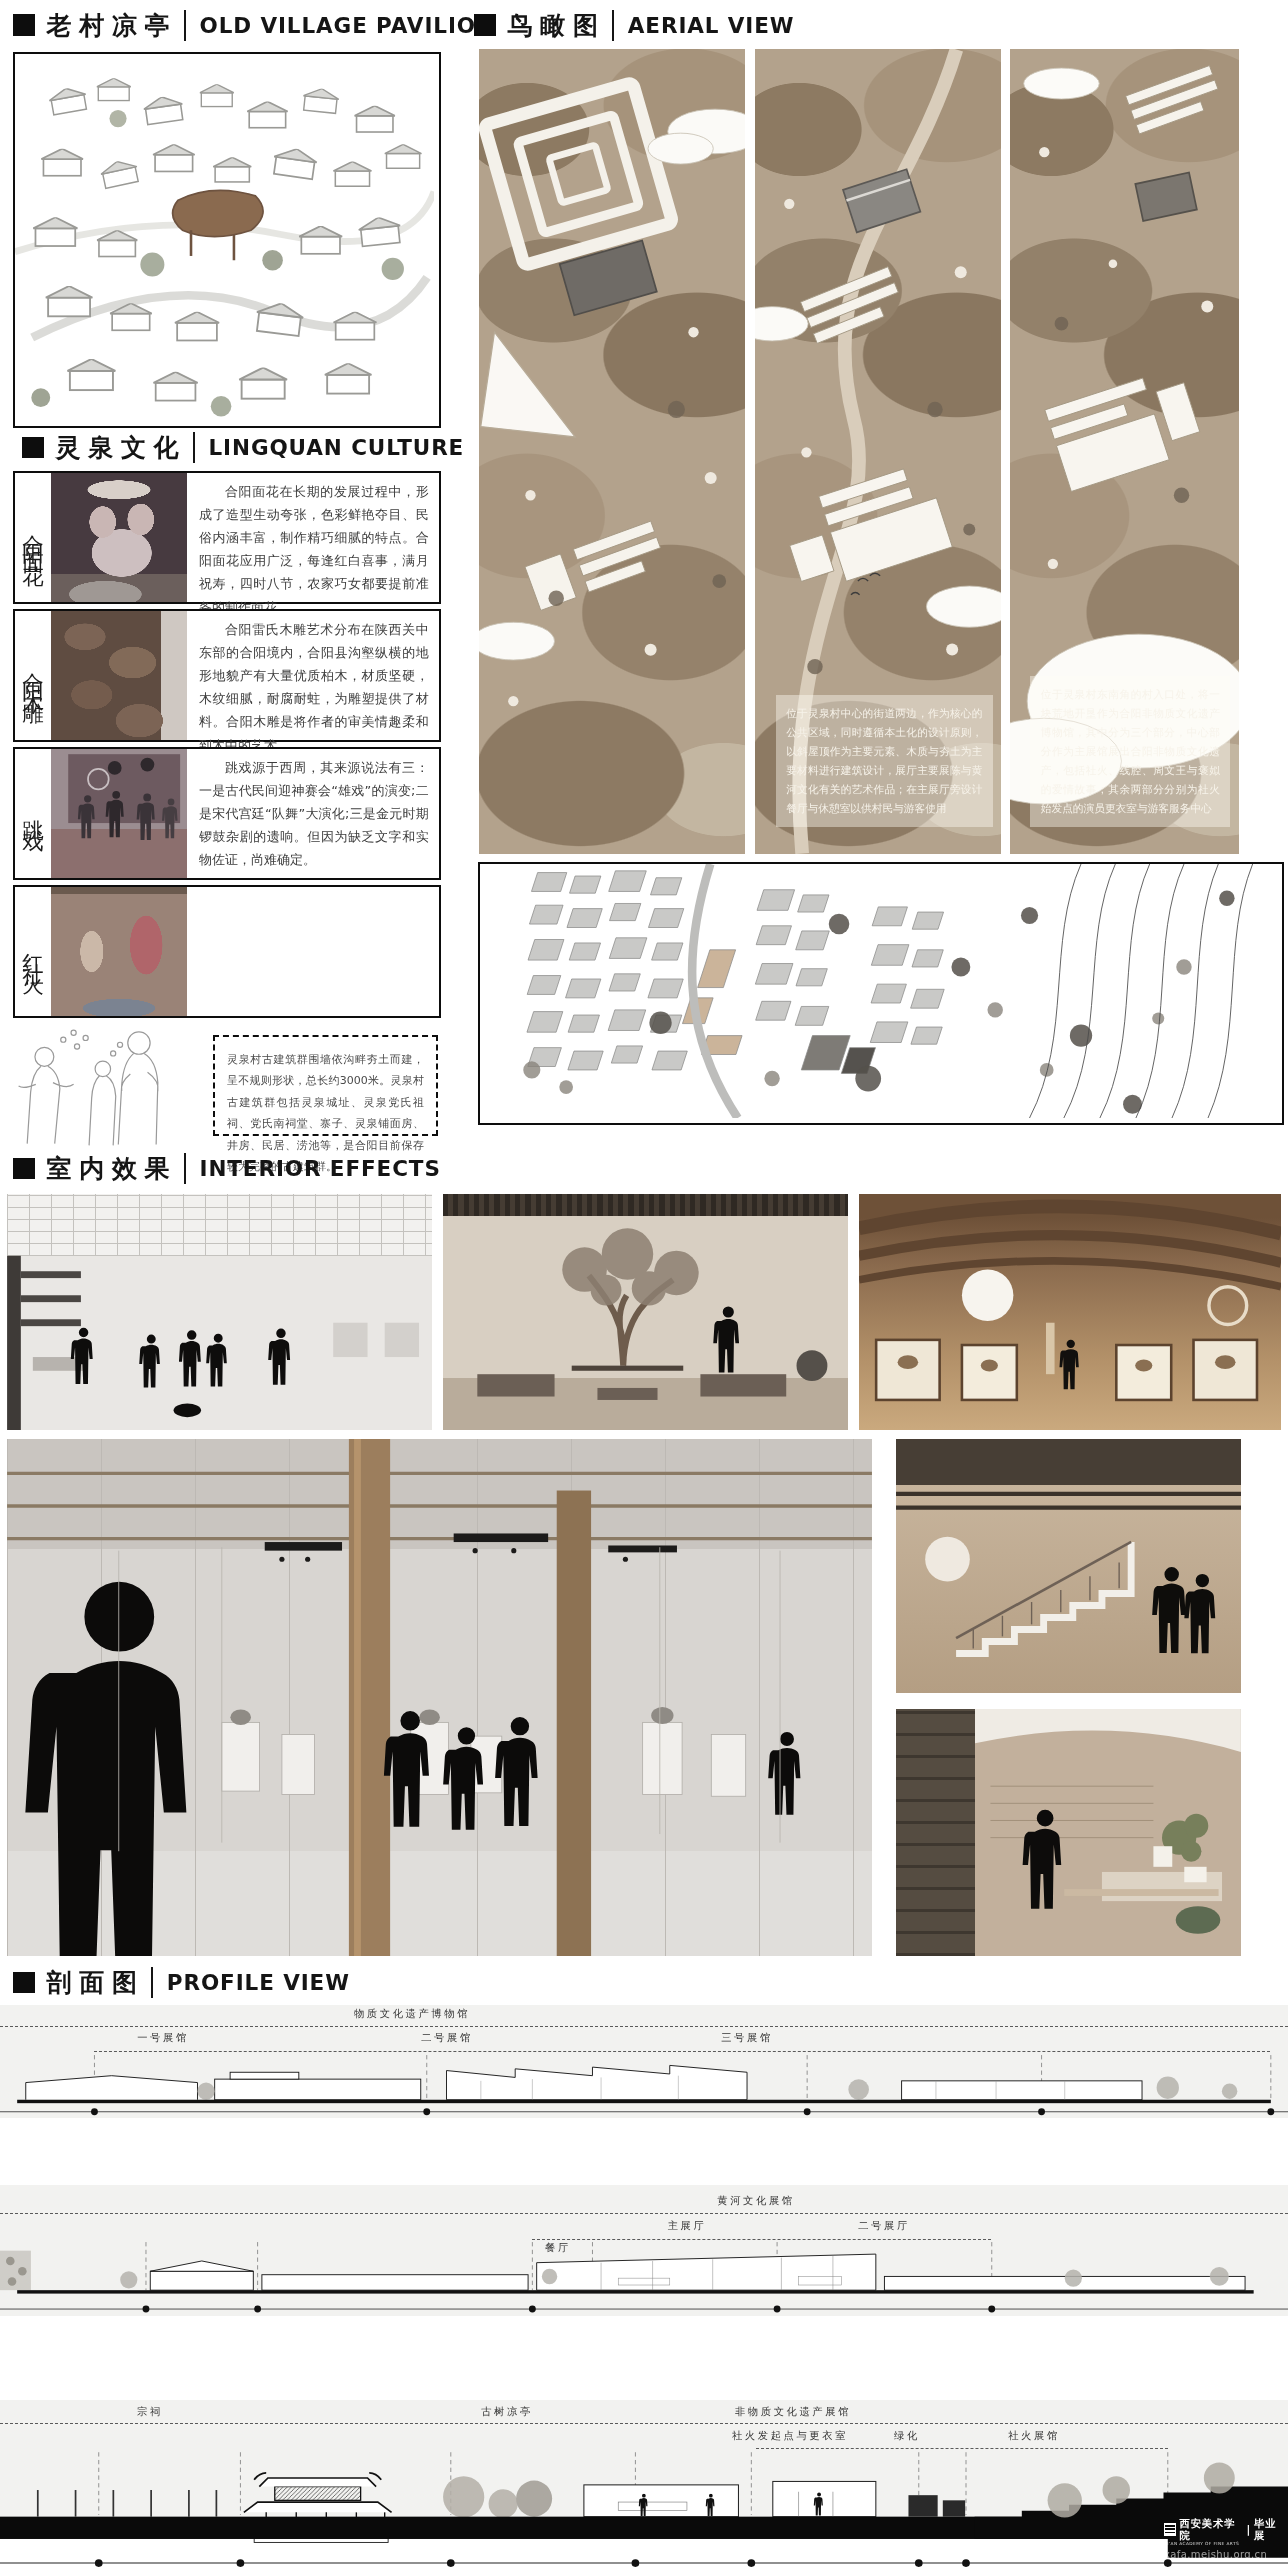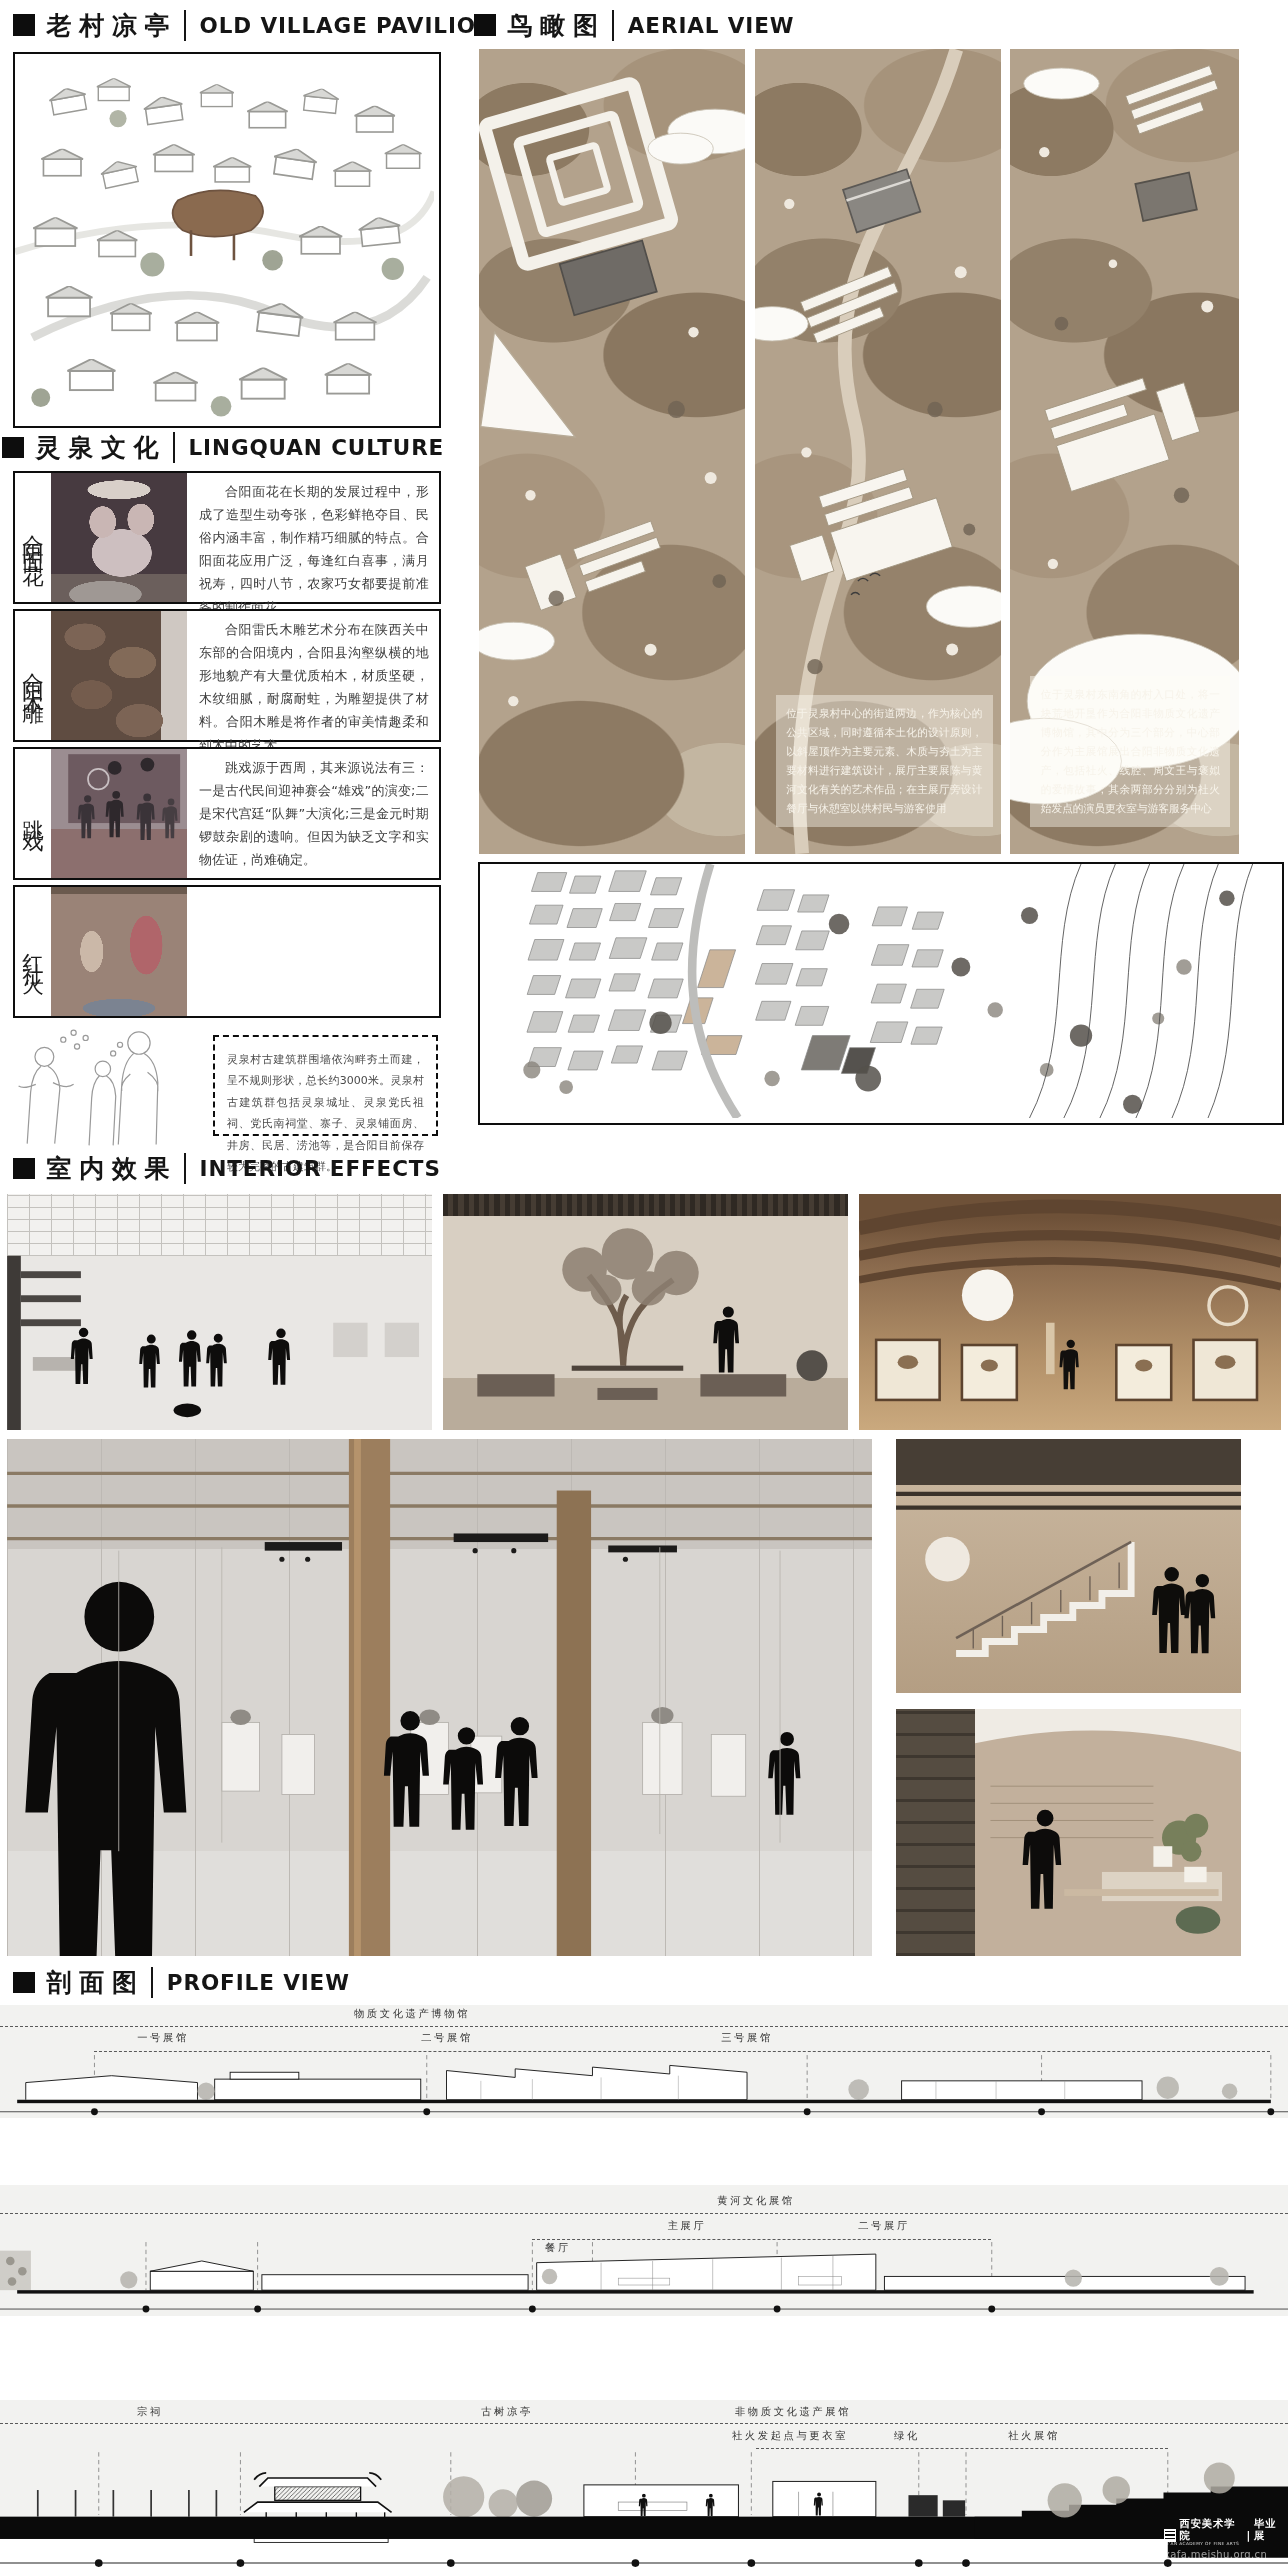--- a/index.html
+++ b/index.html
@@ -25,21 +25,21 @@
   
   .note{position:absolute;left:213px;top:1035px;width:225px;height:101px;border:2.6px dashed #0d0d0d;padding:12px 12px;box-sizing:border-box;font-size:11px;line-height:1.95;color:#4a4a4a;text-align:justify;}
   
   .panel{position:relative;height:805px;background-color:#b3a28c;background-image:radial-gradient(ellipse 103px 77px at 18% 10%,#8d7a62 0 60%,transparent 61%),radial-gradient(ellipse 137px 94px at 78% 7%,#a6937b 0 60%,transparent 61%),radial-gradient(ellipse 129px 86px at 28% 30%,#93816a 0 60%,transparent 61%),radial-gradient(ellipse 155px 103px at 82% 38%,#8a7760 0 60%,transparent 61%),radial-gradient(ellipse 129px 103px at 18% 58%,#a8957e 0 60%,transparent 61%),radial-gradient(ellipse 146px 112px at 72% 70%,#95826b 0 60%,transparent 61%),radial-gradient(ellipse 172px 120px at 38% 90%,#8d7a63 0 60%,transparent 61%),radial-gradient(ellipse 112px 77px at 92% 92%,#c3b6a1 0 60%,transparent 61%);overflow:hidden;}
   .acap{position:absolute;left:20.6px;right:8.6px;bottom:27.5px;background:rgba(255,252,246,.42);padding:8.6px 10.3px;font-size:10.7px;line-height:1.78;color:#f7f3ea;text-align:justify;}
   
   .strip{position:absolute;left:0;width:1288px;background:#f2f2f0;text-align:right;}
   .slab{position:absolute;transform:translateX(-50%);font-size:10.3px;letter-spacing:2.6px;color:#333;white-space:nowrap;}
   .dash-h{position:absolute;border-top:1.4px dashed #5a5a5a;height:0;}
   .wm{position:absolute;left:1164px;top:2518px;width:122px;color:#fff;line-height:1.15;}
-  .wm .l1{display:flex;align-items:flex-end;gap:3px;font-weight:700;font-size:10.3px;letter-spacing:0.9px;}
+  .wm .l1{display:flex;align-items:center;gap:3px;font-weight:700;font-size:10.3px;letter-spacing:0.9px;}
   .wm .logo{width:11px;height:11px;border:0.9px solid #fff;display:inline-block;background:repeating-linear-gradient(0deg,#fff 0 1.7px,transparent 1.7px 3.4px);}
   .wm .sub{font-size:4.3px;letter-spacing:0.4px;opacity:.8;}
   .wm .url{font-size:10px;opacity:.6;margin-top:2.6px;letter-spacing:0.4px;}
   
   .int{position:absolute;overflow:hidden;}
   .intA{background:#e9e7e4;background-image:repeating-linear-gradient(90deg,#c4c2be 0 0.9px,transparent 0.9px 22px),repeating-linear-gradient(0deg,#c4c2be 0 0.9px,transparent 0.9px 12px),linear-gradient(#f2f1ef,#f2f1ef);background-size:100% 62px,100% 62px,100% 62px;background-repeat:no-repeat;}
   .intB{background:#d3cabd;background-image:repeating-linear-gradient(90deg,#2f2923 0 5.2px,#453c33 5.2px 10.3px),linear-gradient(180deg,#d8cfc2 0 78%,#b9ac9b 78%);background-size:100% 22px,100% 100%;background-repeat:no-repeat;}
   .intC{background:linear-gradient(180deg,#6e5138 0 10%,#8a6a4d 30%,#b39169 70%,#caa97e 100%);}
   .intD{background:#d8d5d1;background-image:repeating-linear-gradient(90deg,#bdb9b4 0 0.9px,transparent 0.9px 94px),linear-gradient(180deg,#c9c5c0 0 110px,transparent 110px),linear-gradient(180deg,transparent 0 412px,#e0dedb 412px);}
   .intE{background:linear-gradient(180deg,#473e35 0 18%,#c7b49c 18%,#b49e83 100%);}
@@ -120,21 +120,21 @@
       <circle cx="160" cy="245" r="14" fill="#9aa08e"></circle>
         <circle cx="300" cy="240" r="12" fill="#8f9582"></circle>
       <circle cx="120" cy="75" r="10" fill="#a4a997"></circle>
         <circle cx="440" cy="250" r="13" fill="#9aa08e"></circle>
       <circle cx="240" cy="410" r="12" fill="#9aa08e"></circle>
         <circle cx="30" cy="400" r="11" fill="#8f9582"></circle>
     </g>
   </svg>
 </div>
 
-<div class="sec-h" style="left:2px;top:431px;">
+<div class="sec-h" style="left:22px;top:431px;">
   <span class="sq"></span>
   <span class="zh">灵泉文化</span>
   <span class="bar"></span>
   <span class="en">LINGQUAN CULTURE</span>
 </div>
 
 <div class="crow" style="top:471px;">
   <div class="vlabel">合阳面花</div>
   <div class="cphoto ph1"></div>
   <div class="ctext">合阳面花在长期的发展过程中，形成了造型生动夸张，色彩鲜艳夺目、民俗内涵丰富，制作精巧细腻的特点。合阳面花应用广泛，每逢红白喜事，满月祝寿，四时八节，农家巧女都要提前准备的制作面花。</div>

